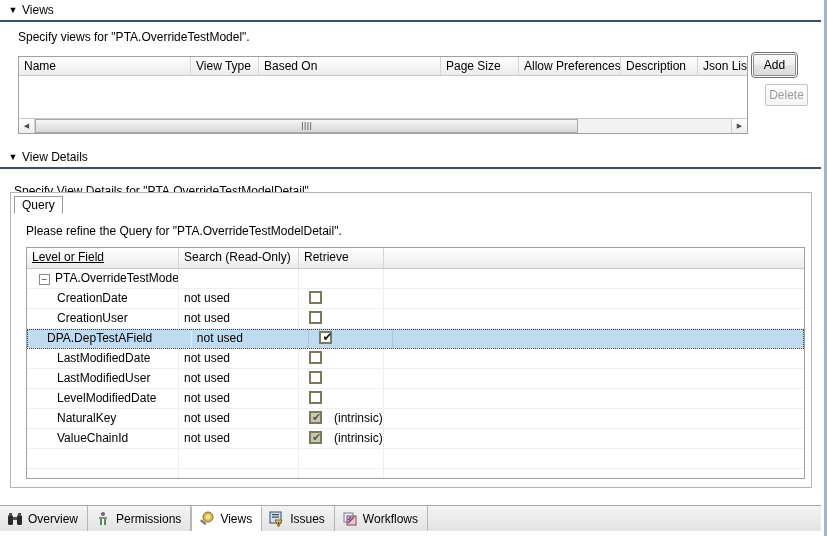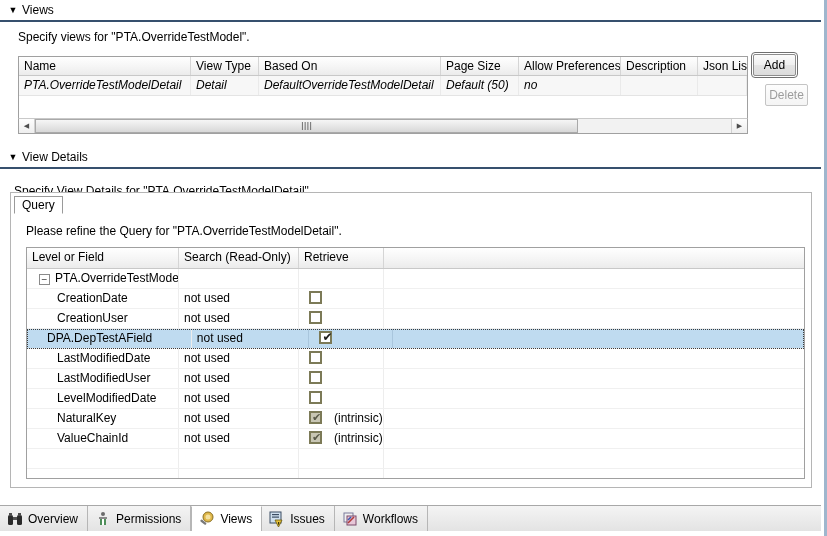--- a/index.html
+++ b/index.html
@@ -197,29 +197,20 @@
   <div class="tbl" id="views-table">
     <div class="thead">
       <div class="th" style="width:172px;">Name</div>
       <div class="th" style="width:68px;">View Type</div>
       <div class="th" style="width:182px;">Based On</div>
       <div class="th" style="width:78px;">Page Size</div>
       <div class="th" style="width:102px;">Allow Preferences</div>
       <div class="th" style="width:77px;">Description</div>
       <div class="th" style="width:49px;">Json List</div>
     </div>
-    <div class="trow data">
-      <div class="td" style="width:172px;">PTA.OverrideTestModelDetail</div>
-      <div class="td" style="width:68px;">Detail</div>
-      <div class="td" style="width:182px;">DefaultOverrideTestModelDetail</div>
-      <div class="td" style="width:78px;">Default (50)</div>
-      <div class="td" style="width:102px;">no</div>
-      <div class="td" style="width:77px;"></div>
-      <div class="td" style="width:49px;"></div>
-    </div>
     <div class="trow filler"></div>
     <div class="trow filler"></div>
   </div>
 
   <div class="hscroll">
     <div class="sb-arrow">◀</div>
     <div class="sb-track">
       <div class="sb-thumb">
         <span class="grip">IIII</span>
       </div>
@@ -244,21 +235,21 @@
     <div class="tab">Permissions</div>
     <div class="tab-filler"></div>
   </div>
 
   <div id="vd-panel"></div>
 
   <div class="desc" style="left:26px;top:224px;">Please refine the Query for "PTA.OverrideTestModelDetail".</div>
 
   <div class="tbl" id="query-table">
     <div class="thead">
-      <div class="th" style="width:152px;">Level or Field</div>
+      <div class="th" style="width:152px;text-decoration:underline;">Level or Field</div>
       <div class="th" style="width:120px;">Search (Read-Only)</div>
       <div class="th" style="width:85px;">Retrieve</div>
       <div class="th" style="width:420px;"></div>
     </div>
 
     <div class="trow">
       <div class="td" style="width:152px;padding-left:12px;">
         <span class="expander">−</span><span>PTA.OverrideTestModel</span>
       </div>
       <div class="td" style="width:120px;"></div>

